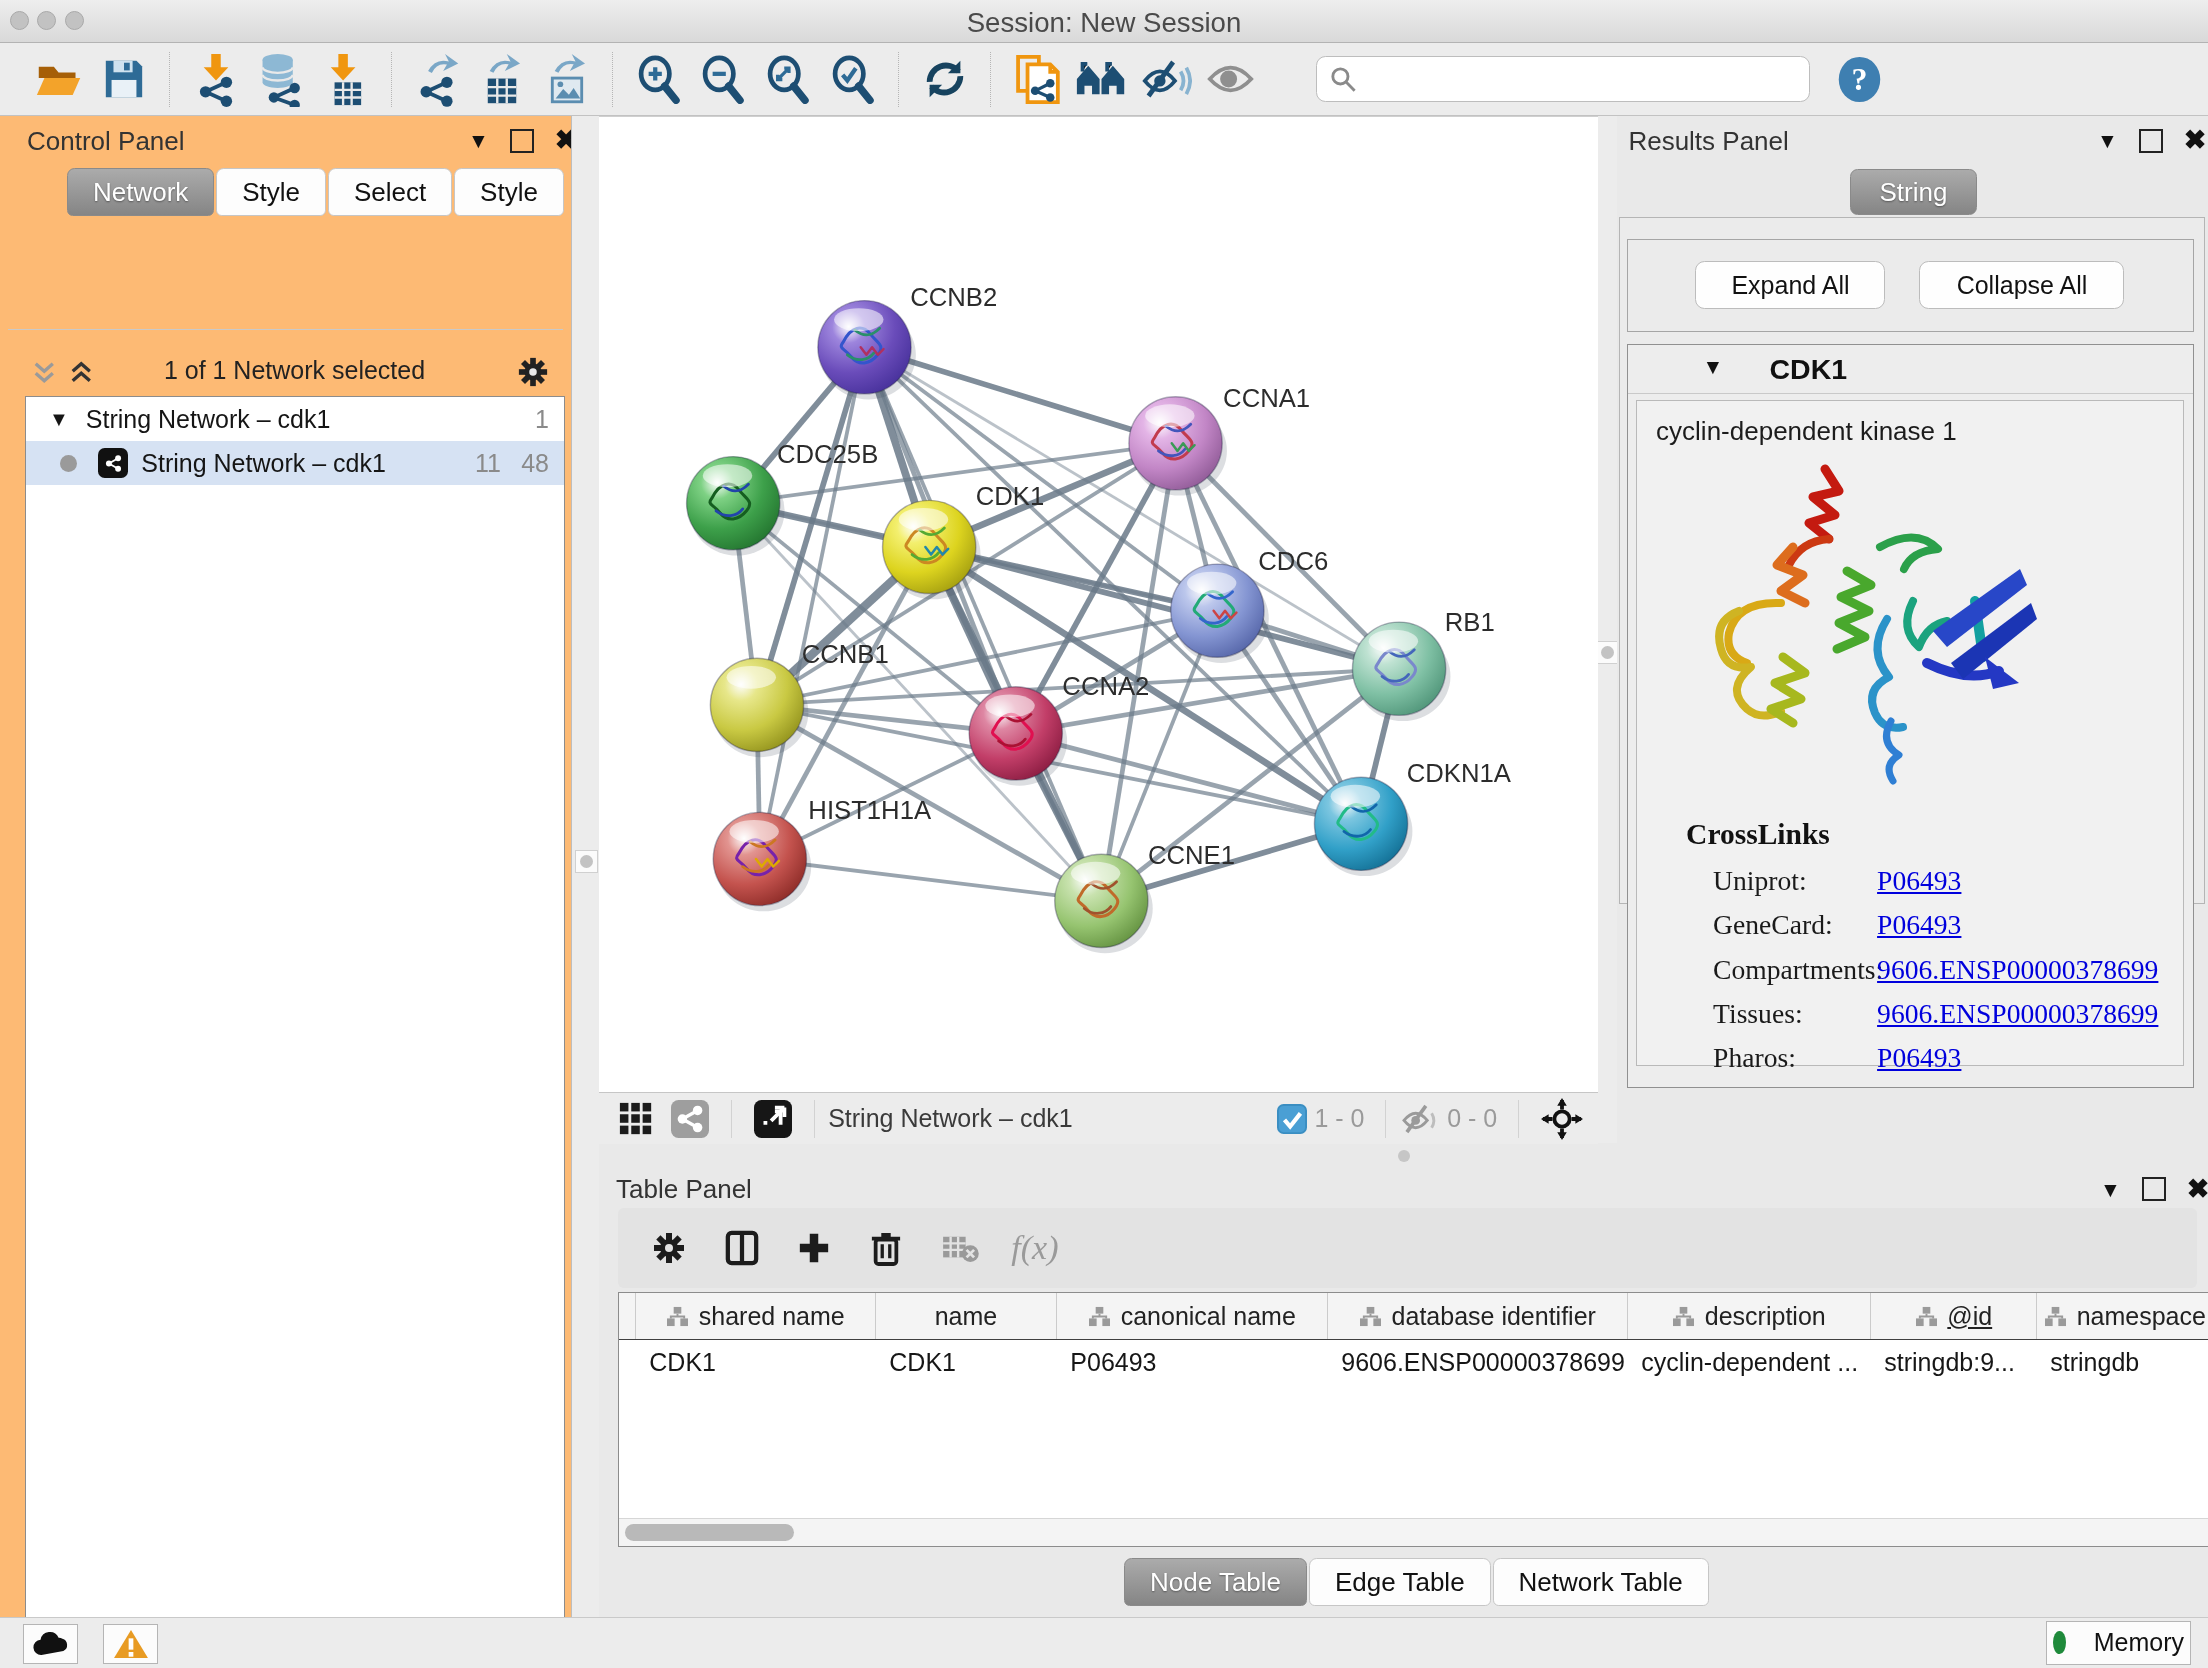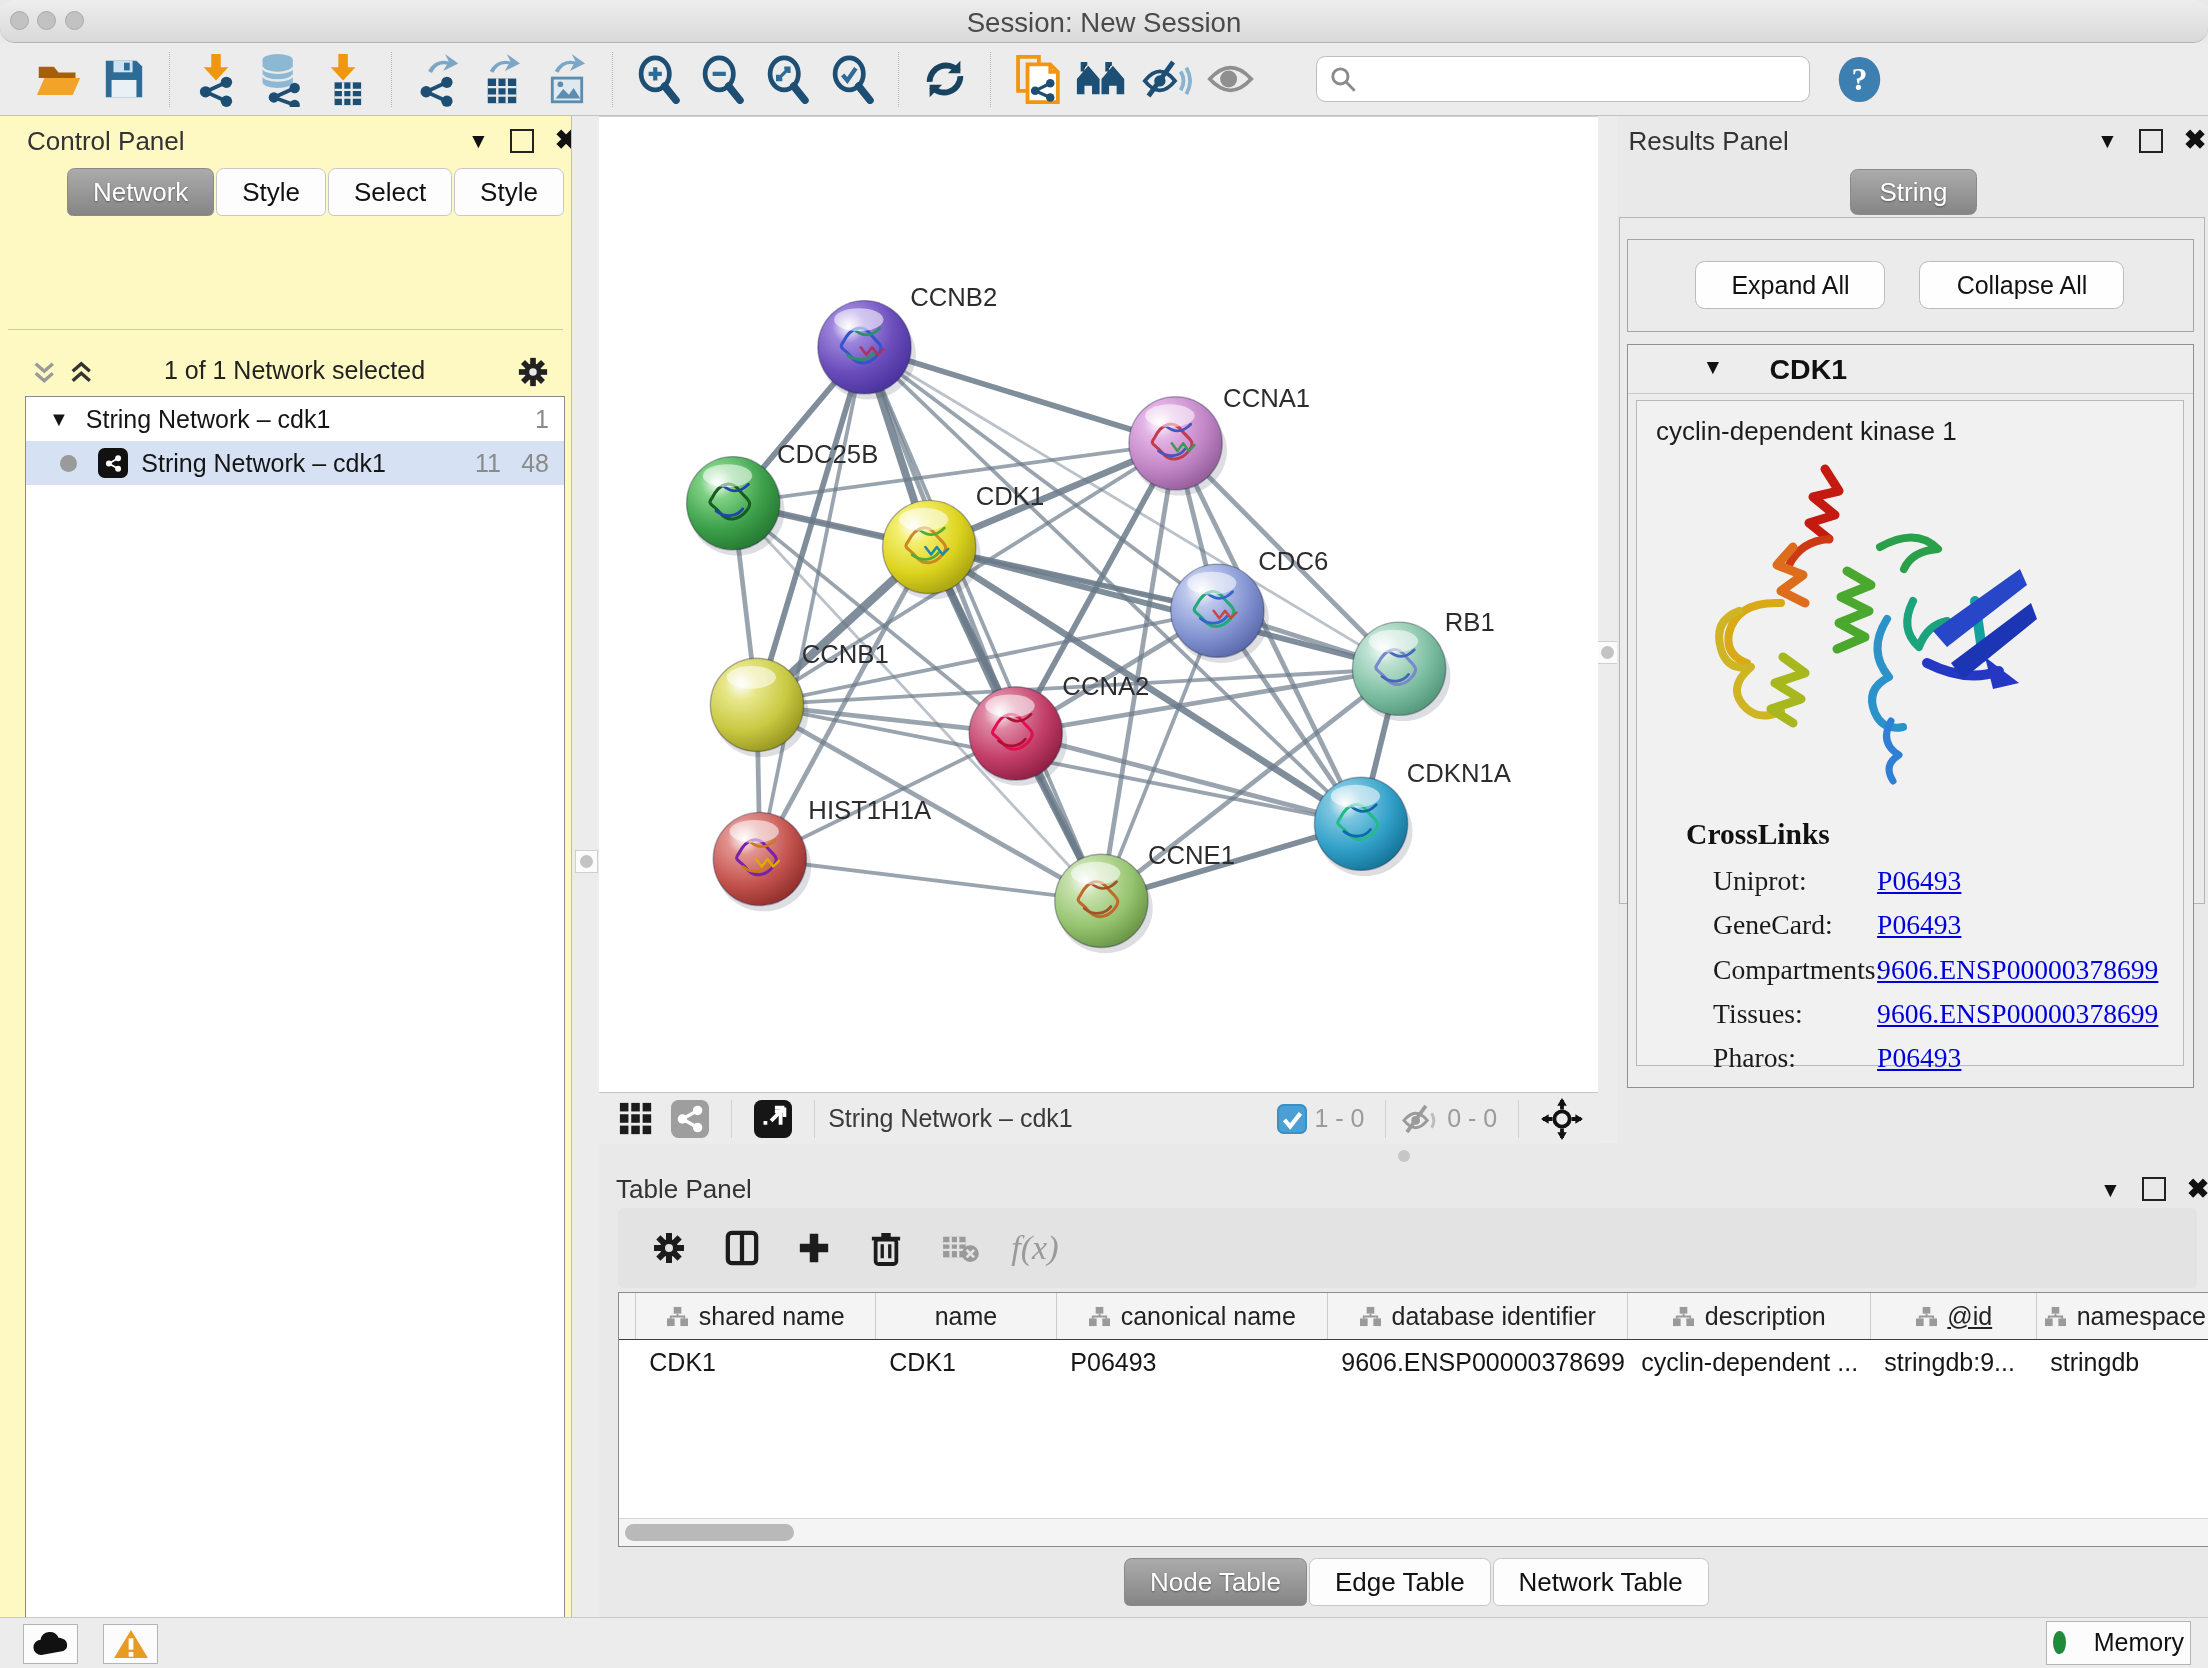--- a/index.html
+++ b/index.html
@@ -1,21 +1,21 @@
 <!DOCTYPE html>
 <html style="font-size:15px"><head>
 <meta charset="utf-8">
 <style>
   html,body{margin:0;padding:0;background:#d8d8d8;}
   .app{position:relative;width:2208px;height:1668px;background:#e9e9e9;
        font-family:"Liberation Sans",sans-serif;color:#222;overflow:hidden;
        -webkit-font-smoothing:antialiased;}
   
   .titlebar{position:absolute;left:0;top:0;width:2208px;height:42px;
-    background:linear-gradient(#eeeeee,#d9d9d9);border-bottom:1px solid #b3b3b3;border-radius:15px;}
+    background:linear-gradient(#eeeeee,#d9d9d9);border-bottom:1px solid #b3b3b3;}
   .tlights{position:absolute;left:9.5px;top:11.4px;display:flex;gap:8.6px;}
   .tlight{width:17px;height:17px;border-radius:50%;background:#c2c2c2;border:1px solid #a9a9a9;}
   .wtitle{position:absolute;left:0;right:0;top:6.7px;text-align:center;font-size:27.6px;
     color:#4a4a4a;font-weight:500;}
   
   .toolbar{position:absolute;left:0;top:43px;width:2208px;height:73px;background:#ececec;
     border-bottom:1px solid #c2c2c2;display:flex;align-items:center;padding-left:27px;box-sizing:border-box;}
   .tbtn{width:55px;height:61px;display:flex;align-items:center;justify-content:center;
     background:none;border:none;padding:0;margin:0 4.8px;}
   .tsep{width:0;height:55px;border-left:1.9px dotted #b5b5b5;margin:0 13.3px;}
@@ -25,21 +25,21 @@
     font-family:"Liberation Sans",sans-serif;}
   .searchglyph{position:absolute;left:13.3px;top:8.6px;}
   .helpbtn{margin-left:25px;width:49px;height:49px;border:none;background:none;padding:0;}
   
   .phead{position:absolute;font-size:26px;color:#333;}
   .pctl{position:absolute;display:flex;gap:21px;align-items:center;}
   .tri{font-size:21px;color:#111;line-height:1;}
   .sqbox{width:20px;height:20px;border:2.4px solid #222;display:inline-block;}
   .xmark{font-size:27px;font-weight:bold;color:#111;line-height:1;}
   
-  .cpanel{position:absolute;left:0;top:116px;width:571px;height:1501px;background:#fef9c3;}
+  .cpanel{position:absolute;left:0;top:116px;width:571px;height:1501px;background:#fdba74;}
   .tabs{display:flex;position:absolute;list-style:none;margin:0;padding:0;}
   .tabs li{font-size:26px;padding:7.6px 25px;background:#fdfdfd;border:1px solid #c6c6c6;
     border-radius:7.6px 7.6px 5.7px 5.7px;margin-right:1.9px;color:#111;}
   .tabs li.sel{background:linear-gradient(#ababab,#858585);color:#fff;border-color:#8a8a8a;
     text-shadow:0 1px 1.9px rgba(0,0,0,.4);}
   .cp-line{position:absolute;left:7.6px;right:7.6px;top:213px;border-top:1px solid #c9c9c9;}
   .cp-status{position:absolute;left:0;top:236px;width:571px;height:40px;}
   .cp-status .txt{position:absolute;left:95px;width:399px;text-align:center;font-size:25px;color:#222;top:3.8px;}
   .treebox{position:absolute;left:25px;top:280px;width:540px;height:1282px;background:#fff;
     border:1.9px solid #8c8c8c;box-sizing:border-box;}

